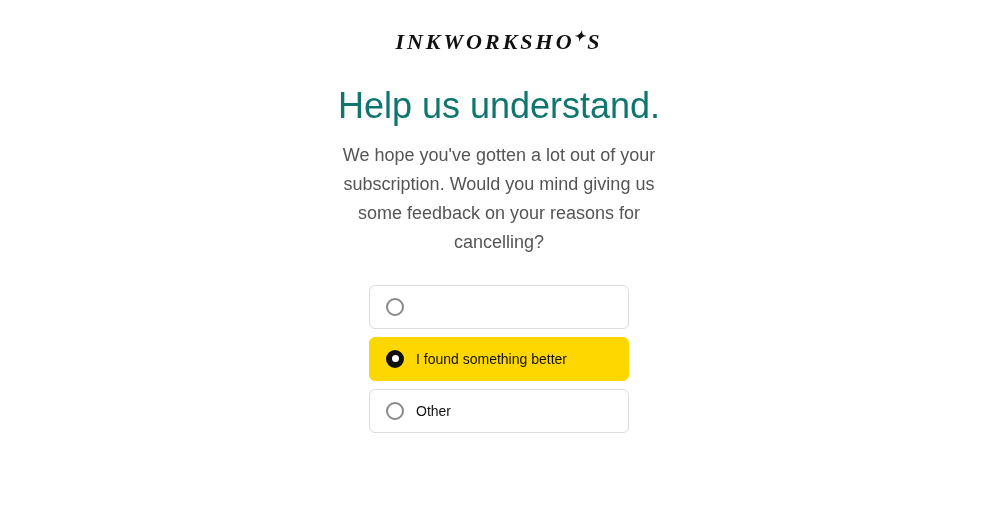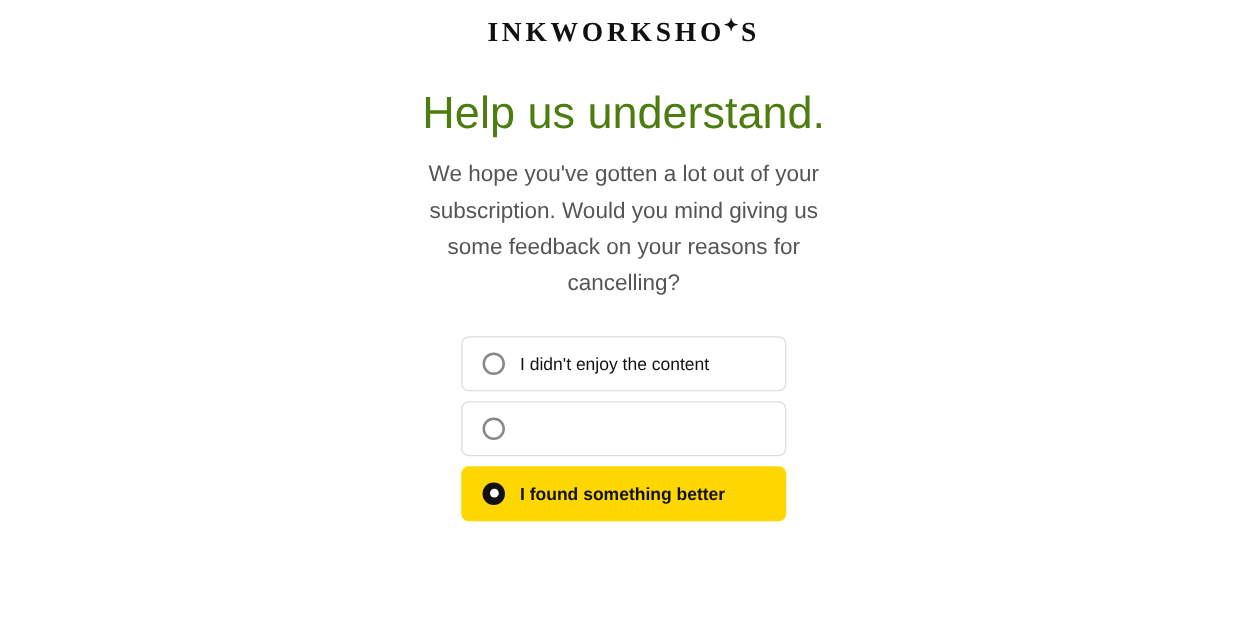--- a/index.html
+++ b/index.html
@@ -13,22 +13,23 @@
       height: 511px;
       background: #ffffff;
       font-family: -apple-system, BlinkMacSystemFont, 'Segoe UI', sans-serif;
       display: flex;
       flex-direction: column;
       align-items: center;
       overflow: hidden;
     }
 
     .header {
-      margin-top: 12px;
+      margin-top: 28px;
       margin-bottom: 30px;
+      font-style: italic;
     }
 
     .logo-text {
       font-size: 22px;
       font-weight: 700;
       letter-spacing: 3px;
       color: #111111;
       text-transform: uppercase;
       font-family: 'Georgia', serif;
     }
@@ -44,21 +45,21 @@
     .main-content {
       display: flex;
       flex-direction: column;
       align-items: center;
       width: 100%;
     }
 
     .title {
       font-size: 36px;
       font-weight: 400;
-      color: #4d7c0f;
+      color: #0f766e;
       margin-bottom: 14px;
       text-align: center;
     }
 
     .subtitle {
       font-size: 18px;
       color: #555555;
       text-align: center;
       line-height: 1.6;
       max-width: 320px;
@@ -114,41 +115,41 @@
       background: #ffffff;
     }
 
     .option-label {
       font-size: 14px;
       color: #111111;
       font-weight: 400;
     }
 
     .option-item.selected .option-label {
-      font-weight: 700;
+      font-weight: 400;
     }
   </style>
 </head>
 <body>
 
 <header class="header">
   <span class="logo-text">INKWORKSHO<span class="logo-star">✦</span>S</span>
 </header>
 
 <main class="main-content">
   <h1 class="title">Help us understand.</h1>
   <p class="subtitle">We hope you've gotten a lot out of your subscription. Would you mind giving us some feedback on your reasons for cancelling?</p>
 
   <div class="options-list" id="options-list">
-  <div class="option-item">
-        <div class="radio-circle"></div>
-        <span class="option-label">I didn't enjoy the content</span>
-      </div>
       <div class="option-item">
         <div class="radio-circle"></div>
       </div>
       <div class="option-item selected">
         <div class="radio-circle checked"></div>
         <span class="option-label">I found something better</span>
       </div>
+      <div class="option-item">
+        <div class="radio-circle"></div>
+        <span class="option-label">Other</span>
+      </div>
     </div>
 
 </main>
 
 </body></html>

